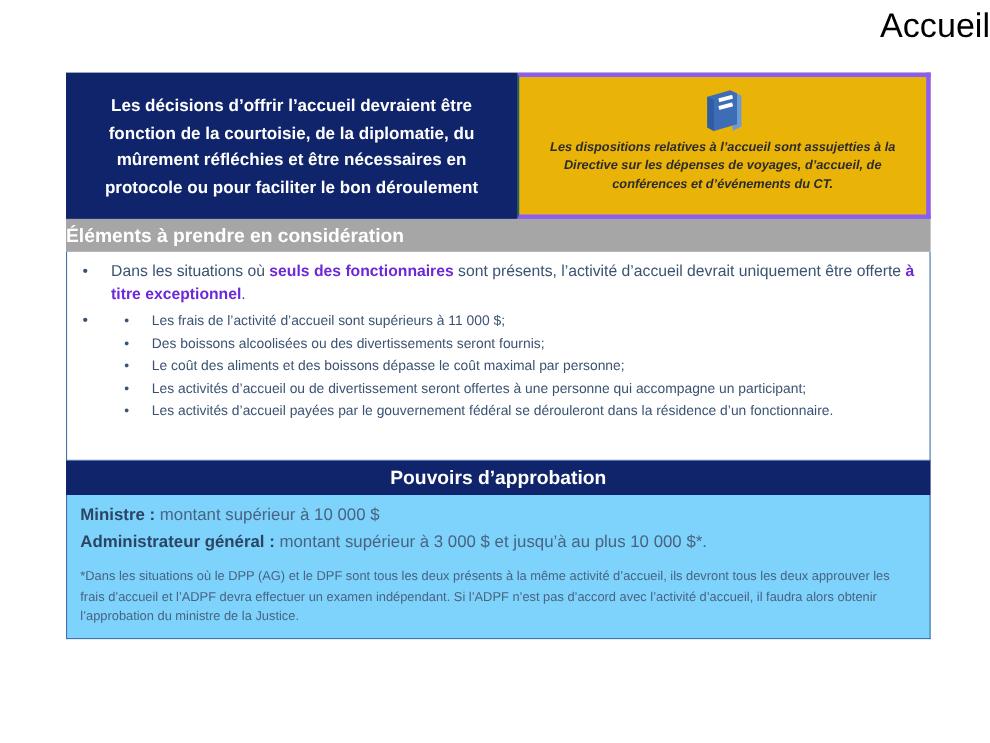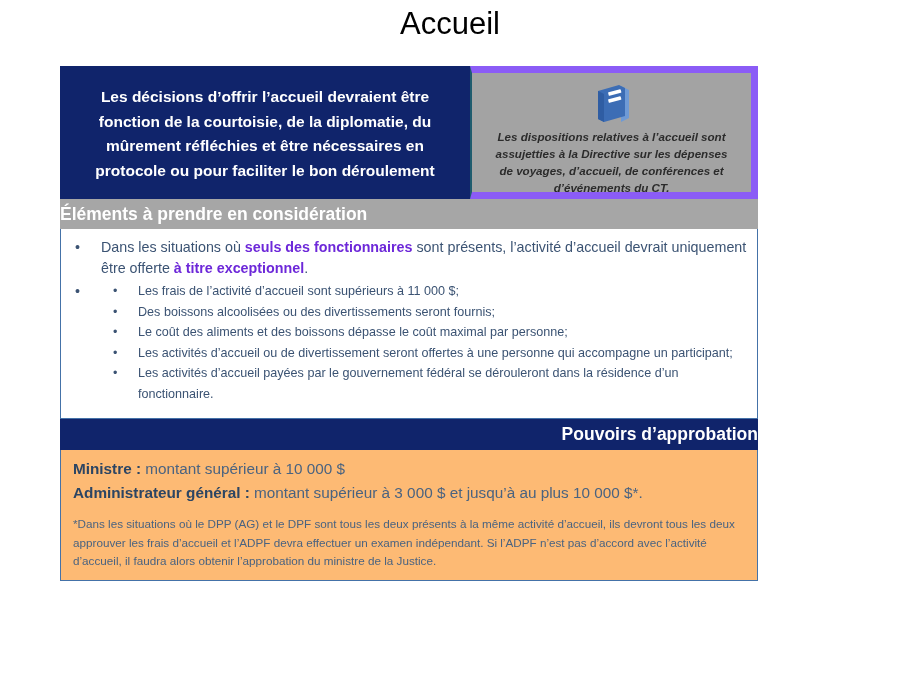--- a/index.html
+++ b/index.html
@@ -22,34 +22,34 @@
     height: 675px;
     background: #ffffff;
   }
 
   
   .slide-title {
     position: absolute;
     left: 0;
     top: 4px;
     width: 900px;
-    text-align: center;
+    text-align: right;
     font-size: 31px;
     line-height: 40px;
     color: #000000;
     font-weight: 400;
     letter-spacing: 0px;
   }
 
   
   .frame {
     position: absolute;
     left: 60px;
     top: 66px;
-    width: 698px;
+    width: 786px;
     border-radius: 20px;
   }
 
   
   .row-top {
     display: flex;
     align-items: stretch;
     height: 133px;
   }
   .panel-navy {
@@ -64,22 +64,22 @@
     padding: 9px 10px 6px 10px;
     display: flex;
     align-items: center;
     justify-content: center;
   }
   .panel-navy span { display: block; }
 
   .panel-white {
     flex: 1;
     box-sizing: border-box;
-    background: #a3a3a3;
-    border: 7px solid #8b5cf6;
+    background: #eab308;
+    border: 4px solid #8b5cf6;
     border-left: 2px solid #1F5C6E;
     display: flex;
     flex-direction: column;
     align-items: center;
     justify-content: flex-start;
     padding: 9px 16px 6px 16px;
   }
   .book-icon {
     width: 48px;
     height: 40px;
@@ -159,31 +159,31 @@
     font-size: 12.6px;
     line-height: 20.5px;
   }
 
   b.hl { font-weight: bold; color: #6d28d9; }
 
   
   .bar-navy {
     background: #10246B;
     color: #ffffff;
-    text-align: right;
+    text-align: center;
     font-weight: bold;
     font-size: 17.5px;
     line-height: 31px;
     height: 31px;
     box-sizing: border-box;
   }
 
   
   .auth-box {
-    background: #fdba74;
+    background: #7dd3fc;
     border: 1px solid #4472A8;
     border-top: none;
     box-sizing: border-box;
     padding: 7px 12px 9px 12px;
   }
   .auth-line {
     font-size: 15.3px;
     line-height: 23.5px;
     color: #4A6380;
     white-space: nowrap;

